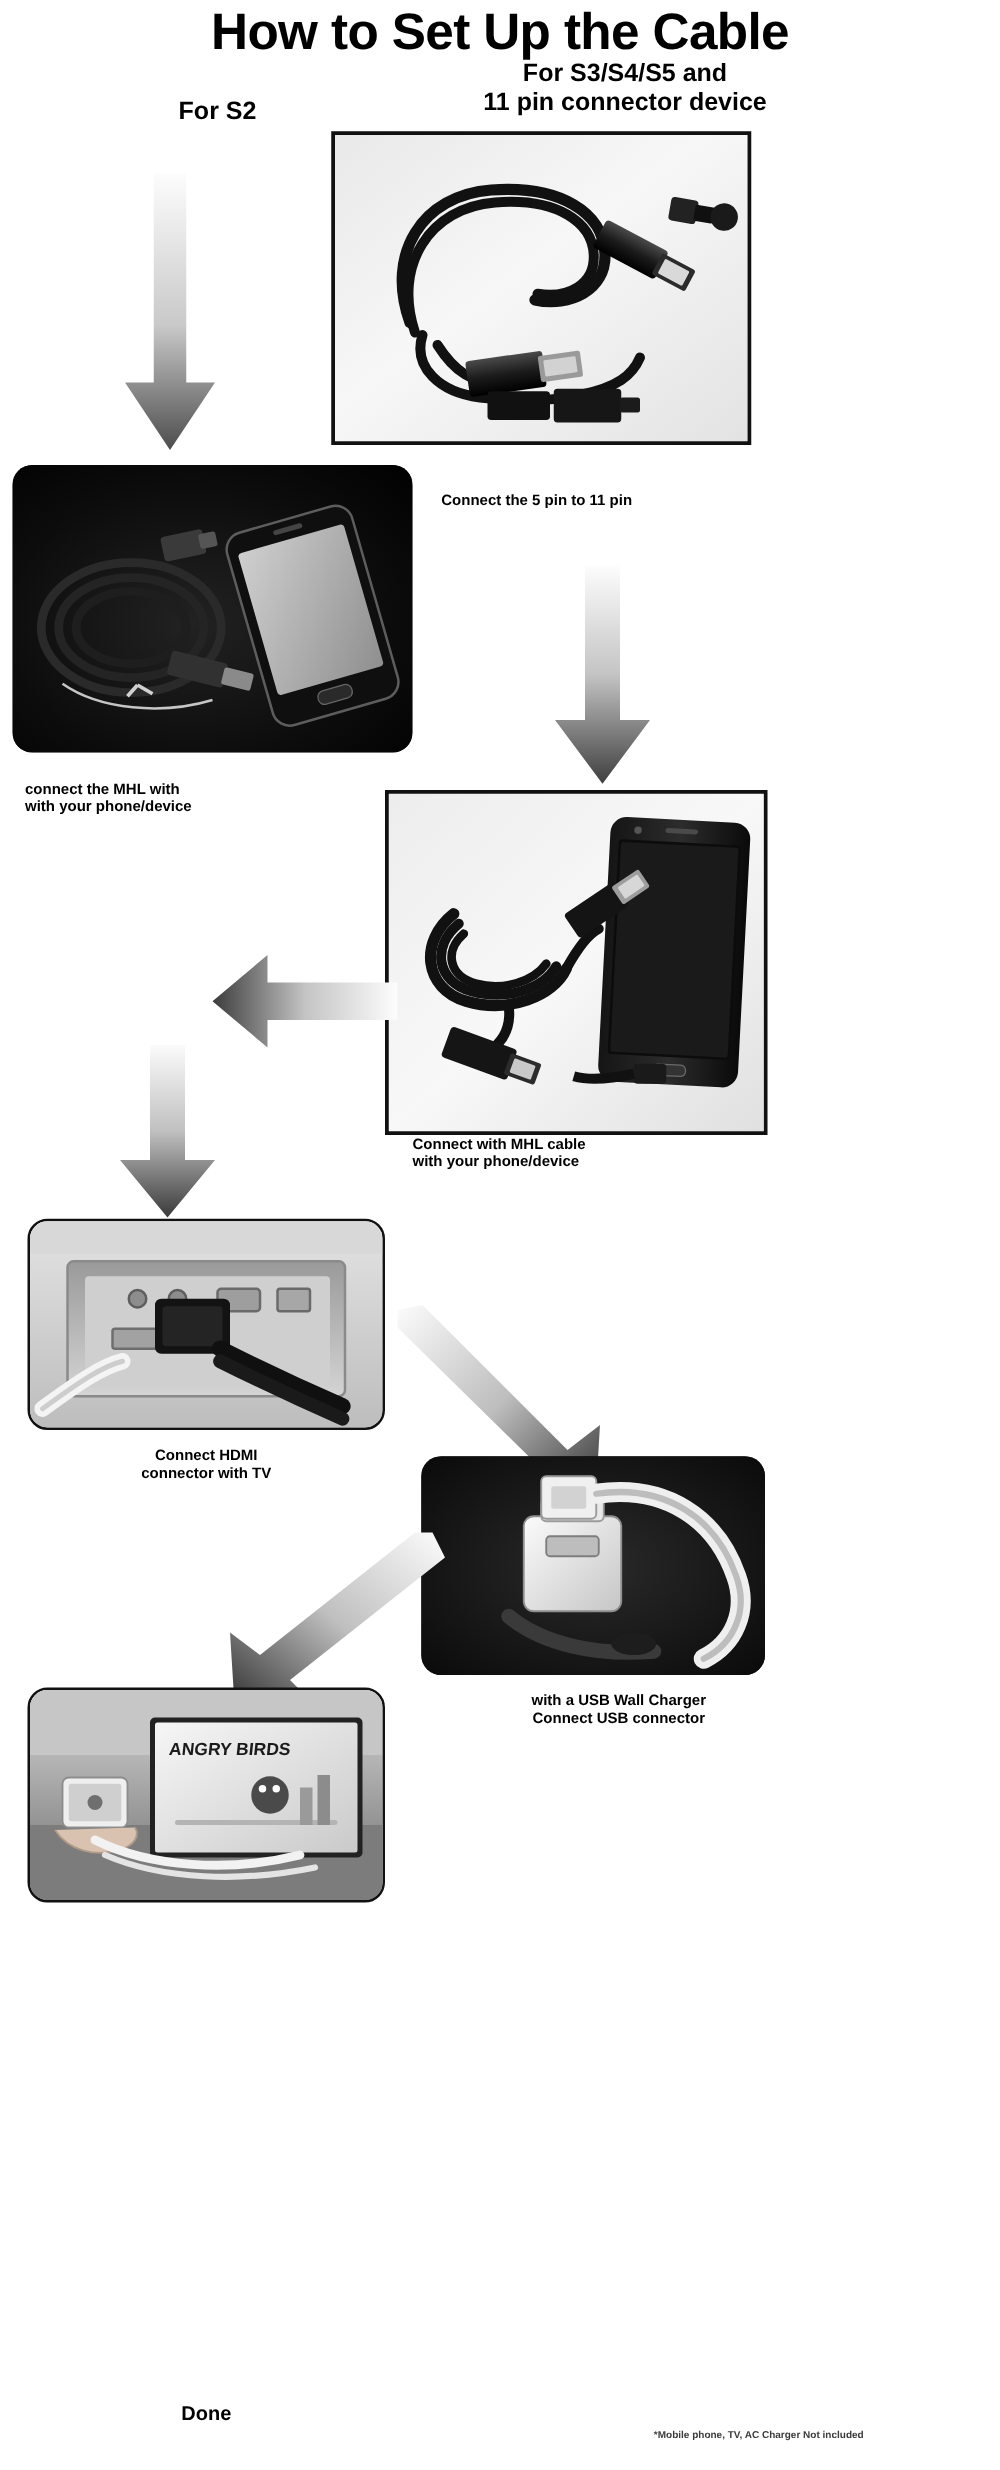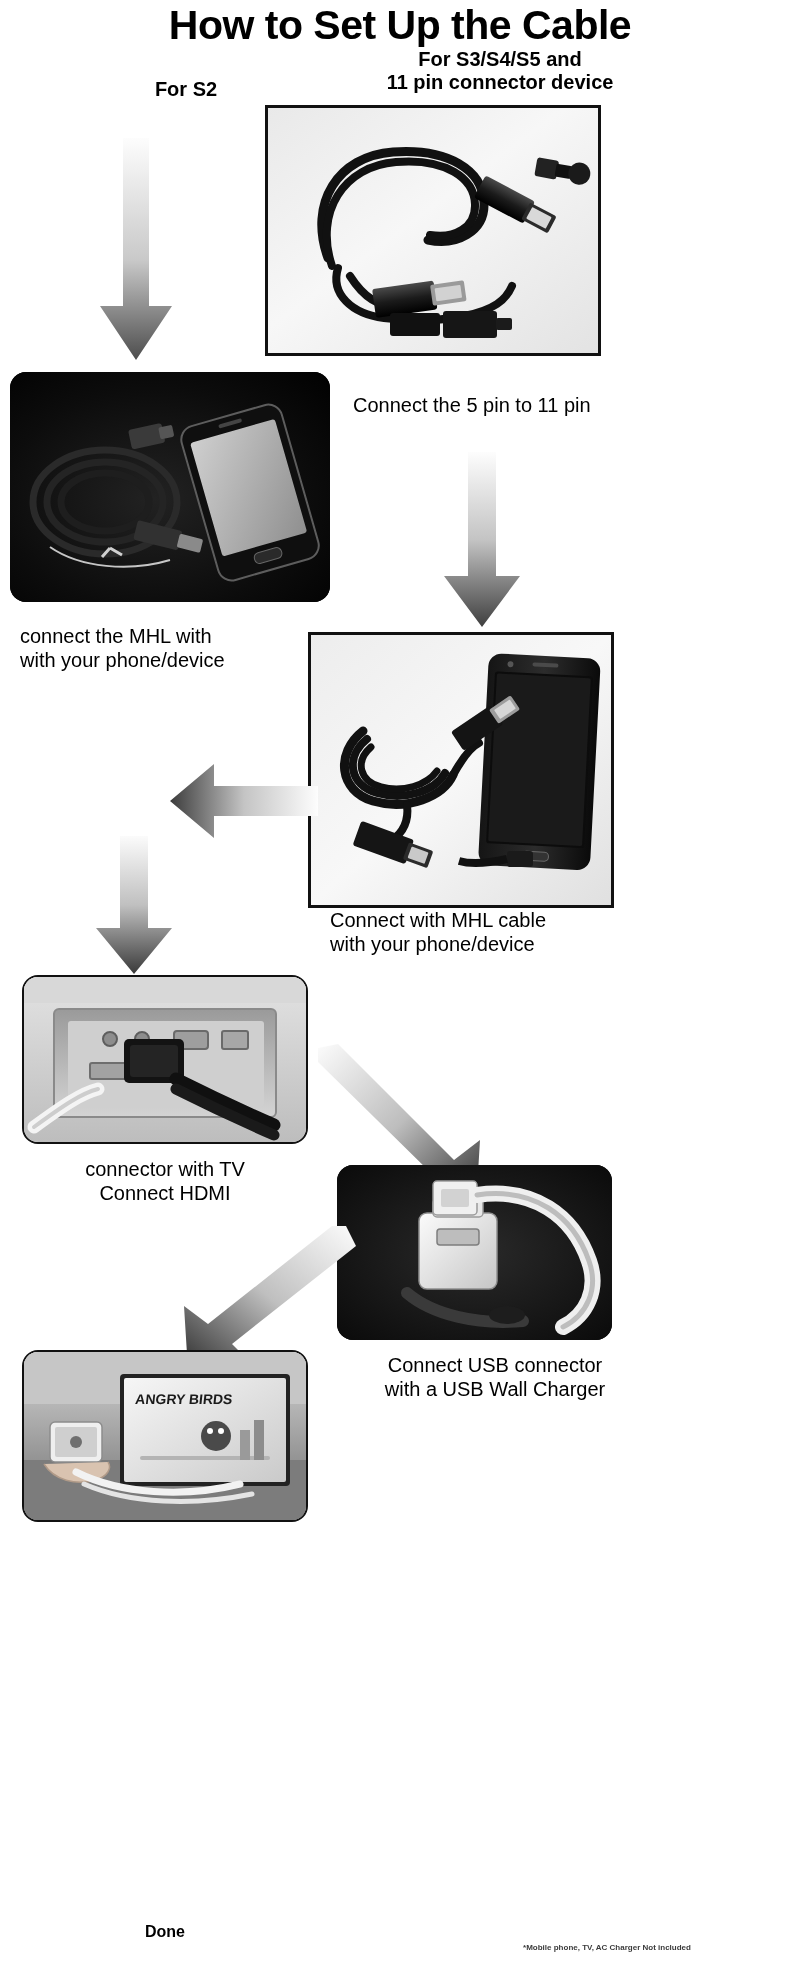--- a/index.html
+++ b/index.html
@@ -8,23 +8,23 @@
     font-family:"Liberation Sans","DejaVu Sans",sans-serif;
     color:#000;background:#fff;
   }
   .abs{position:absolute;}
   
   #page-title{
     left:0;top:4px;width:800px;text-align:center;
     font-size:41px;font-weight:bold;letter-spacing:-0.5px;line-height:1.05;
   }
   .hdr{font-size:20px;font-weight:bold;line-height:1.14;text-align:center;}
-  #hdr-s2{left:56px;top:78px;width:260px;}
+  #hdr-s2{left:44px;top:78px;width:260px;}
   #hdr-s3{left:300px;top:48px;width:400px;}
-  .caption{font-size:20px;font-weight:normal;line-height:1.2;}
+  .caption{font-size:12px;font-weight:bold;line-height:1.2;}
   #cap-adapter{left:353px;top:393px;width:300px;text-align:left;}
   #cap-mhl-left{left:20px;top:624px;width:300px;text-align:left;}
   #cap-mhl-right{left:330px;top:908px;width:330px;text-align:left;}
   #cap-hdmi{left:20px;top:1157px;width:290px;text-align:center;}
   #cap-usb{left:330px;top:1353px;width:330px;text-align:center;}
   #cap-done{left:20px;top:1923px;width:290px;text-align:center;font-size:16px;font-weight:bold;}
   #disclaimer{left:452px;top:1943px;width:310px;text-align:center;font-size:8px;font-weight:bold;color:#3b3b3b;}
   
   .frame{overflow:hidden;background:#f2f2f2;}
   .frame.sq{border:3px solid #111;}
@@ -284,22 +284,22 @@
       <path d="M52 40 C84 56 118 72 150 86" fill="none" stroke="#101010" stroke-width="13" stroke-linecap="round"></path>
       <path d="M52 50 C84 66 118 82 150 96" fill="none" stroke="#1a1a1a" stroke-width="11" stroke-linecap="round"></path>
     </g>
 
     <path d="M10 150 C40 128 58 116 74 112" fill="none" stroke="#f4f4f4" stroke-width="13" stroke-linecap="round"></path>
     <path d="M10 150 C40 128 58 116 74 112" fill="none" stroke="#cdcdcd" stroke-width="4" stroke-linecap="round"></path>
   </svg>
 </div>
 
 <div class="abs caption" id="cap-hdmi">
+  <div>Connect HDMI</div>
   <div>connector with TV</div>
-  <div>Connect HDMI</div>
 </div>
 
 <div class="abs" style="left:300px;top:1040px;width:190px;height:160px;">
   <svg width="190" height="160" viewBox="0 0 190 160">
     <defs>
         <linearGradient id="adg" x1="0" y1="0" x2="1" y2="1">
       <stop offset="0" stop-color="#fcfcfc"></stop>
           <stop offset=".5" stop-color="#bdbdbd"></stop>
           <stop offset="1" stop-color="#2e2e2e"></stop>
     </linearGradient>
@@ -335,22 +335,22 @@
 
     <path d="M140 30 C196 22 236 50 252 96 C262 124 250 150 226 162" fill="none" stroke="#efefef" stroke-width="16" stroke-linecap="round"></path>
     <path d="M140 30 C196 22 236 50 252 96 C262 124 250 150 226 162" fill="none" stroke="#bdbdbd" stroke-width="5" stroke-linecap="round"></path>
 
     <path d="M70 128 C96 150 140 160 186 156" fill="none" stroke="#3a3a3a" stroke-width="12" stroke-linecap="round"></path>
     <ellipse cx="170" cy="150" rx="18" ry="9" fill="#1d1d1d"></ellipse>
   </svg>
 </div>
 
 <div class="abs caption" id="cap-usb">
+  <div>with a USB Wall Charger</div>
   <div>Connect USB connector</div>
-  <div>with a USB Wall Charger</div>
 </div>
 
 <div class="abs" style="left:170px;top:1220px;width:190px;height:150px;">
   <svg width="190" height="150" viewBox="0 0 190 150">
     <defs>
         <linearGradient id="adl" x1="1" y1="0" x2="0" y2="1">
       <stop offset="0" stop-color="#fcfcfc"></stop>
           <stop offset=".5" stop-color="#bfbfbf"></stop>
           <stop offset="1" stop-color="#2d2d2d"></stop>
     </linearGradient>

